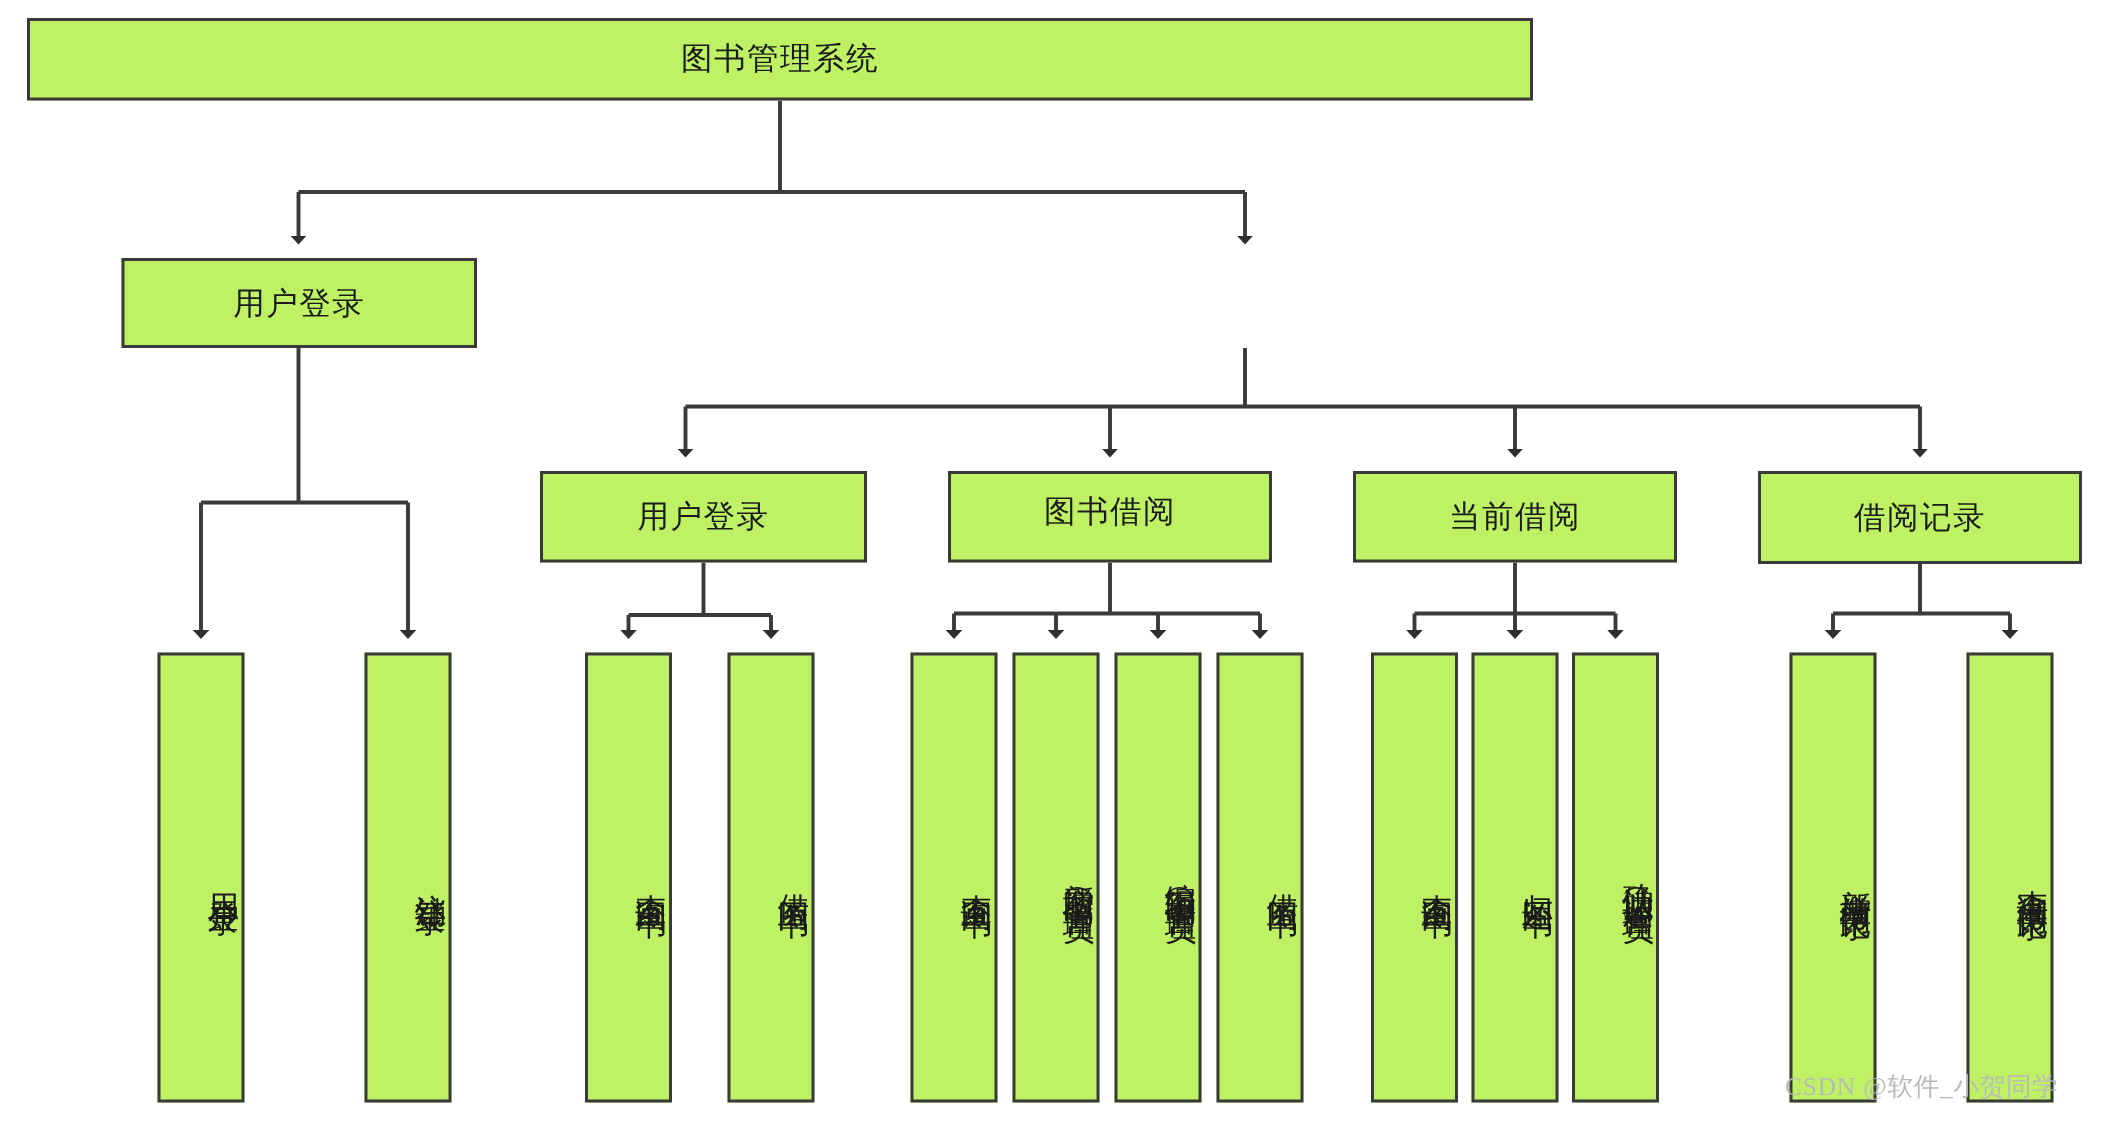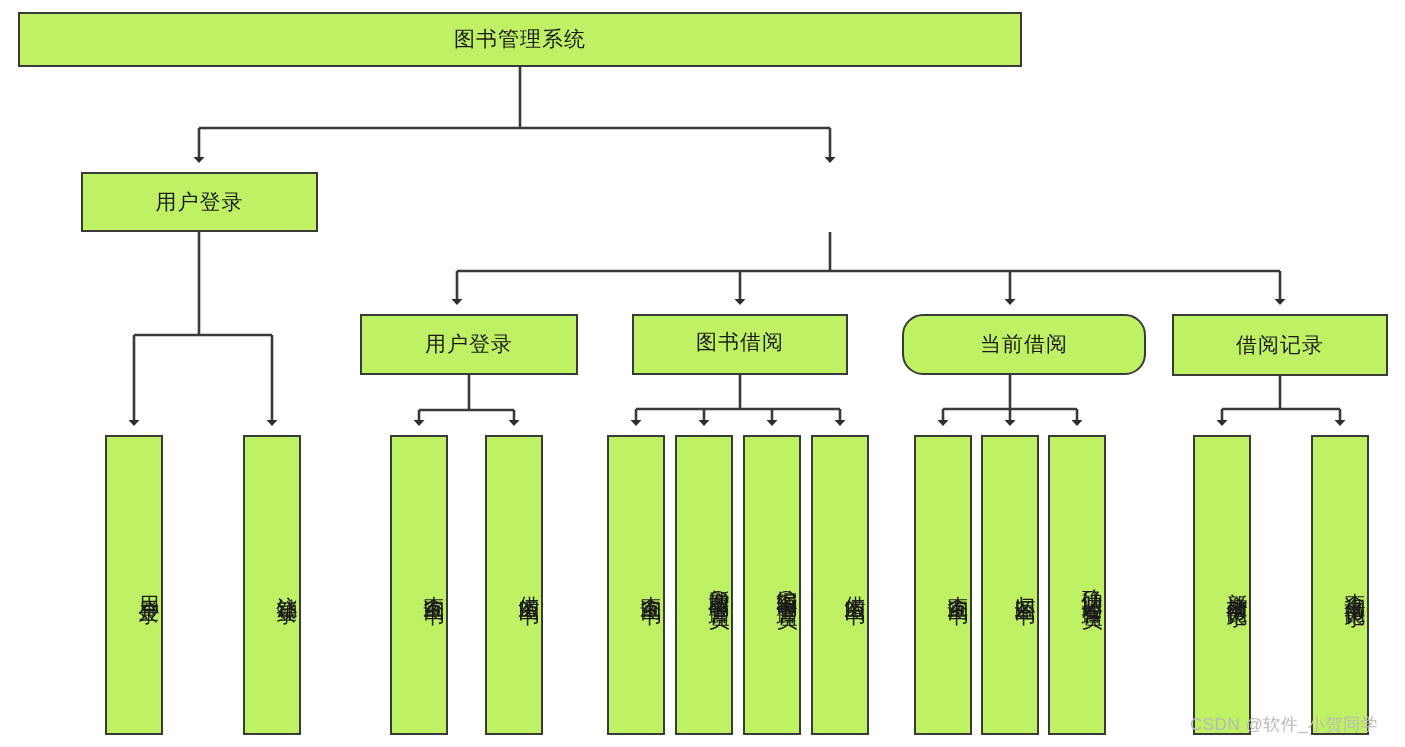--- a/index.html
+++ b/index.html
@@ -54,21 +54,21 @@
     text-align:left;
   }
   #watermark{
     position:absolute;
     left:1190px;top:713px;
     font-size:17px;
     color:#b9b9b9;
     letter-spacing:0.5px;
     white-space:nowrap;
     z-index:3;
-    font-family:Liberation Sans, sans-serif;
+    font-family:Liberation Serif, serif;
   }
 </style>
 </head>
 <body>
 
 <div id="diagram">
 
   <svg id="edges" viewBox="0 0 1405 747">
     <defs>
       <marker id="arrow" markerWidth="10" markerHeight="11" refX="3" refY="5.5" orient="auto" markerUnits="userSpaceOnUse">
@@ -130,21 +130,21 @@
 
 
   <div class="node horiz" style="left:360px;top:314px;width:218px;height:61px;">
     <span>用户登录</span>
   </div>
 
   <div class="node horiz" style="left:632px;top:314px;width:216px;height:61px;font-family:Liberation Mono, monospace;">
     <span>图书借阅</span>
   </div>
 
-  <div class="node horiz" style="left:902px;top:314px;width:244px;height:61px;border-radius:21px;">
+  <div class="node horiz" style="left:902px;top:314px;width:216px;height:61px;">
     <span>当前借阅</span>
   </div>
 
   <div class="node horiz" style="left:1172px;top:314px;width:216px;height:62px;">
     <span>借阅记录</span>
   </div>
 
   <div class="node vert" style="left:105px;top:435px;width:58px;height:300px;">
     <span class="vtext">用户登录</span>
   </div>

